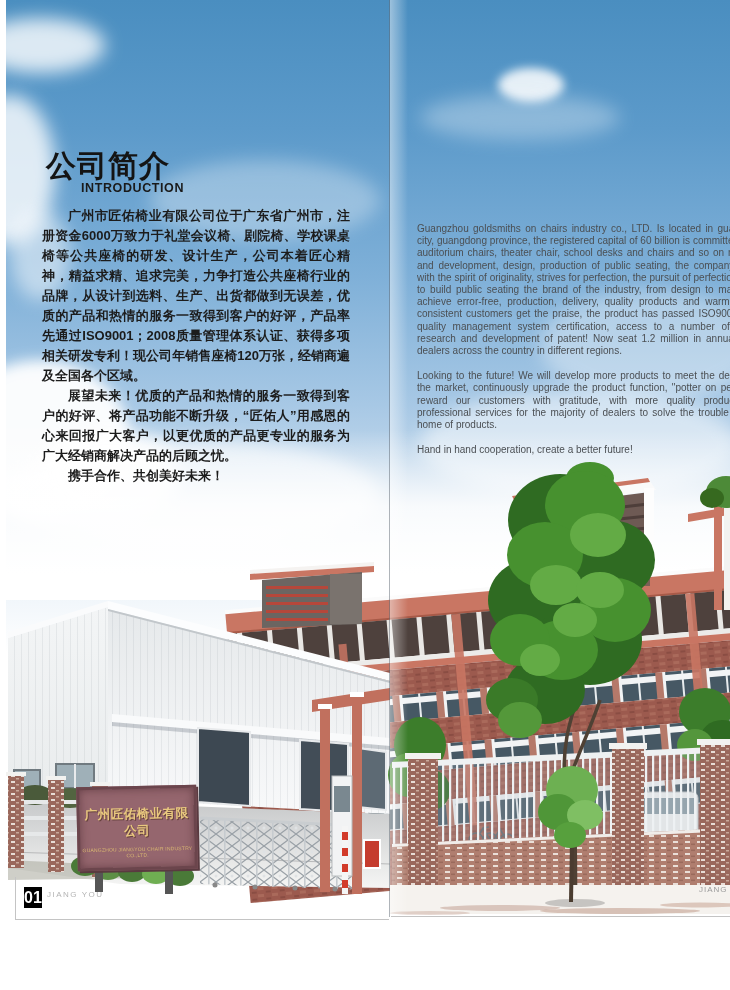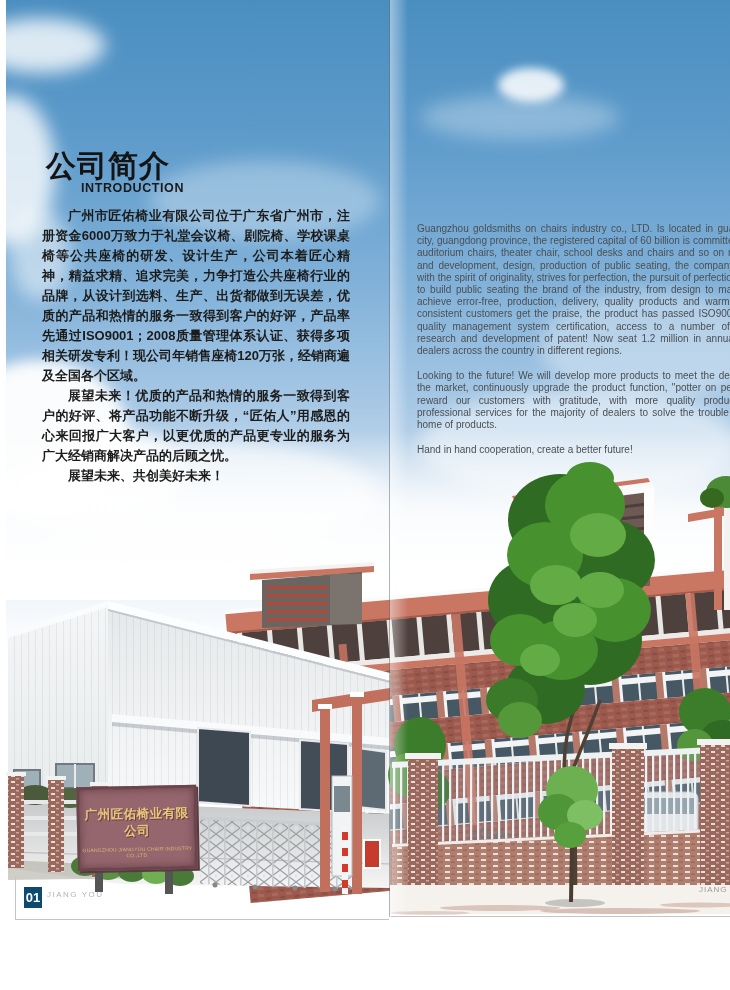--- a/index.html
+++ b/index.html
@@ -29,22 +29,22 @@
   
   #sign-board{left:77px;top:786px;width:120px;height:84px;background:#95666e;
       border:3px solid #6b454c;box-sizing:border-box;transform:rotate(-1.2deg);
       box-shadow:inset 0 0 8px rgba(60,30,35,.5), 2px 2px 0 #5a3a40;text-align:center;}
   #sign-cn{margin-top:17px;font-size:12.5px;font-weight:bold;color:#e9c87e;letter-spacing:0.5px;
       text-shadow:1px 1px 0 rgba(70,40,30,.6);}
   #sign-en{margin-top:6px;font-size:5px;color:#d9b872;letter-spacing:0.2px;}
   
   .white-left{left:0;top:0;width:6px;height:920px;background:#fff;}
   .white-bottom{left:0;top:920px;width:730px;height:70px;background:#fff;}
-  #footer-box{left:24px;top:887px;width:18px;height:21px;background:#0c4a6e;color:#ffffff;
-      font-size:13px;font-weight:bold;display:flex;align-items:center;justify-content:center;}
+  #footer-box{left:24px;top:887px;width:18px;height:21px;background:#000000;color:#ffffff;
+      font-size:16px;font-weight:bold;display:flex;align-items:center;justify-content:center;}
   #footer-brand{left:47px;top:890px;font-size:8px;color:#b4b4b4;letter-spacing:1.5px;}
   #footer-brand-right{left:699px;top:885px;font-size:8px;color:#9b9b9b;letter-spacing:1px;white-space:nowrap;}
   .line-l{left:15px;top:919px;width:374px;height:1px;background:#c4c4c4;}
   .line-lv{left:15px;top:877px;width:1px;height:43px;background:#c4c4c4;}
   .line-r{left:391px;top:916px;width:339px;height:1px;background:#c4c4c4;}
 </style>
 </head>
 <body>
 
 <div id="canvas">
@@ -329,21 +329,21 @@
   <div class="abs" id="sign-board">
     <div id="sign-cn">广州匠佑椅业有限公司</div>
     <div id="sign-en">GUANGZHOU JIANGYOU CHAIR INDUSTRY CO.,LTD.</div>
   </div>
 
   <div class="abs" id="page-title">公司简介</div>
   <div class="abs" id="page-subtitle">INTRODUCTION</div>
   <div class="abs" id="cn-text">
     <p>广州市匠佑椅业有限公司位于广东省广州市，注册资金6000万致力于礼堂会议椅、剧院椅、学校课桌椅等公共座椅的研发、设计生产，公司本着匠心精神，精益求精、追求完美，力争打造公共座椅行业的品牌，从设计到选料、生产、出货都做到无误差，优质的产品和热情的服务一致得到客户的好评，产品率先通过ISO9001；2008质量管理体系认证、获得多项相关研发专利！现公司年销售座椅120万张，经销商遍及全国各个区域。</p>
     <p>展望未来！优质的产品和热情的服务一致得到客户的好评、将产品功能不断升级，“匠佑人”用感恩的心来回报广大客户，以更优质的产品更专业的服务为广大经销商解决产品的后顾之忧。</p>
-    <p>展望未来、共创美好未来！</p>
+    <p>携手合作、共创美好未来！</p>
   </div>
 
   <div class="abs" id="en-text">
     <p>Guangzhou goldsmiths on chairs industry co., LTD. Is located in guangzhou city, guangdong province, the registered capital of 60 billion is committed to the auditorium chairs, theater chair, school desks and chairs and so on research and development, design, production of public seating, the company in line with the spirit of originality, strives for perfection, the pursuit of perfection, strive to build public seating the brand of the industry, from design to material to achieve error-free, production, delivery, quality products and warm service consistent customers get the praise, the product has passed ISO9001; 2008 quality management system certification, access to a number of related research and development of patent! Now seat 1.2 million in annual sales, dealers across the country in different regions.</p>
     <p>Looking to the future! We will develop more products to meet the demand of the market, continuously upgrade the product function, "potter on people" to reward our customers with gratitude, with more quality products and professional services for the majority of dealers to solve the trouble back at home of products.</p>
     <p>Hand in hand cooperation, create a better future!</p>
   </div>
 
   <div class="abs white-left"></div>
   <div class="abs white-bottom"></div>

